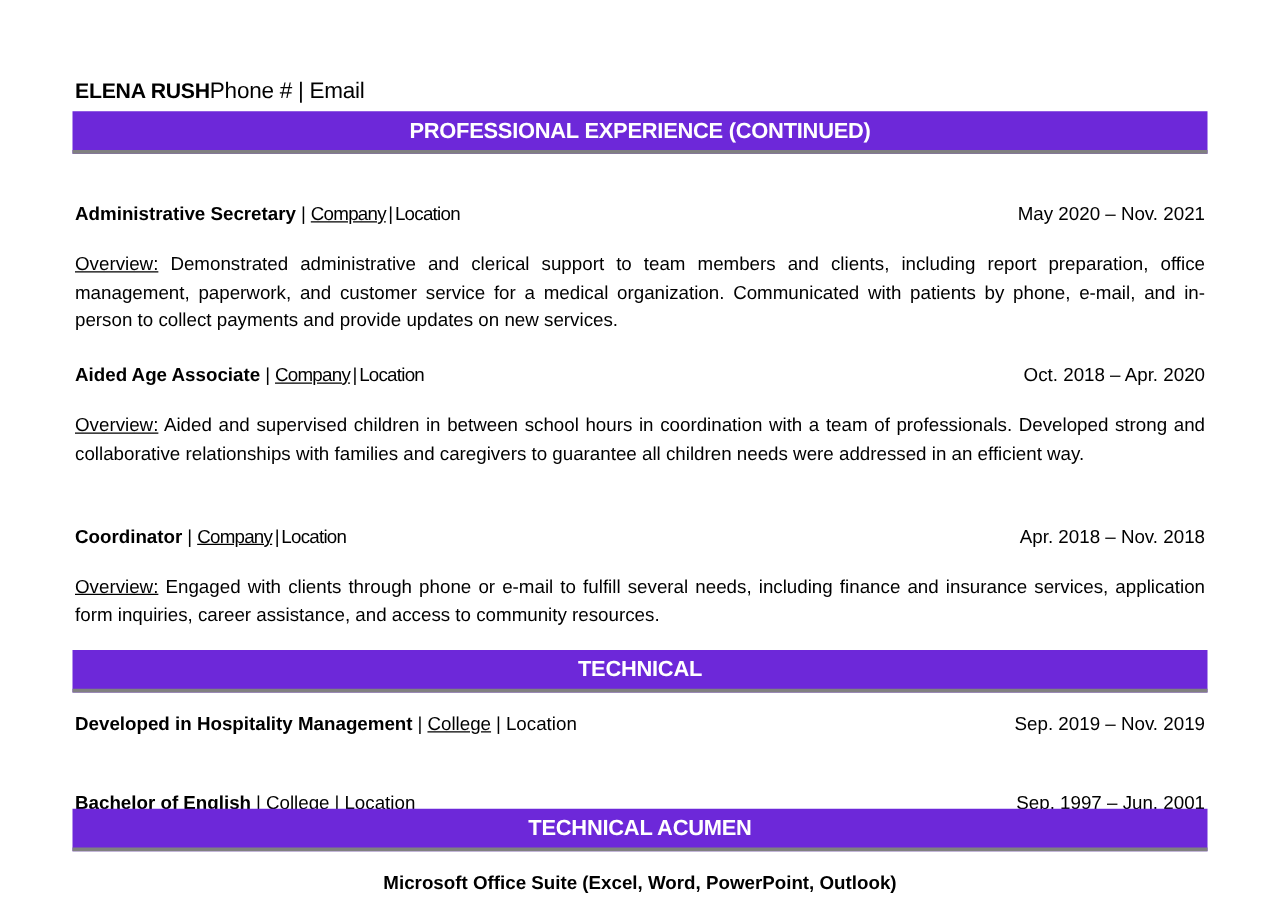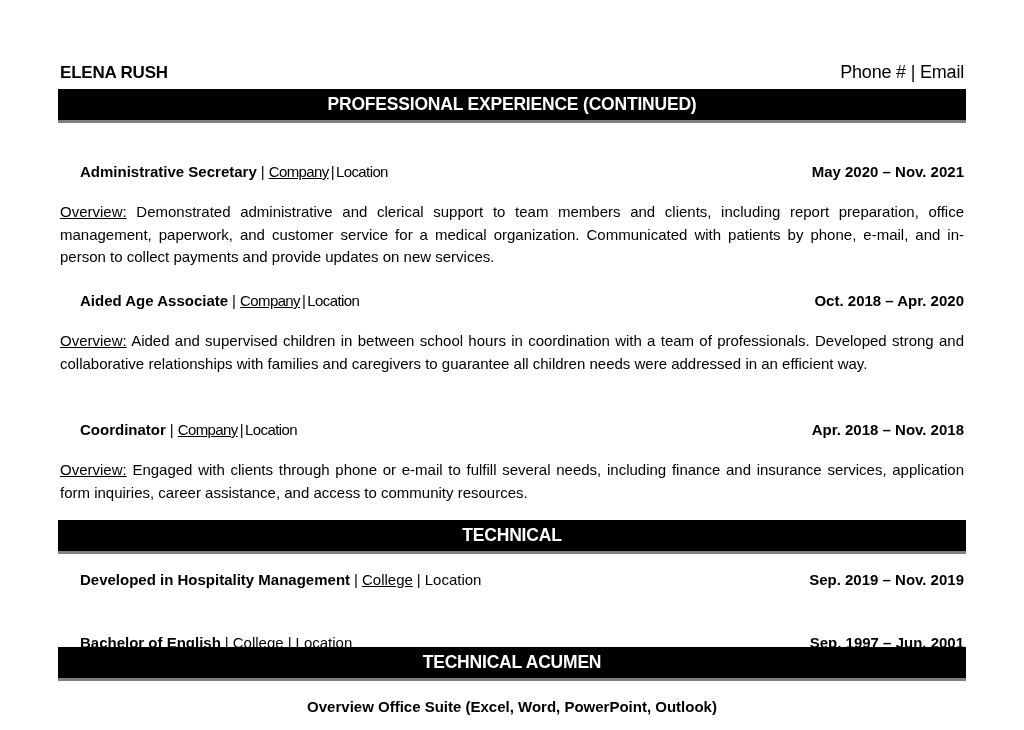--- a/index.html
+++ b/index.html
@@ -1,28 +1,28 @@
 <!DOCTYPE html>
 <html><head>
   <meta charset="utf-8">
   <style>
     html, body { margin: 0; padding: 0; background: #ffffff; }
     body { width: 1024px; height: 730px; position: relative; overflow: hidden; color: #000; font-family: "Liberation Sans", sans-serif; }
     .page { position: absolute; left: 0; top: 0; width: 1024px; height: 730px; }
-    .top-line { position: absolute; left: 60px; right: 60px; top: 62px; height: 22px; display: flex; justify-content: space-between; align-items: baseline; }
+    .top-line { position: absolute; left: 60px; right: 60px; top: 62px; height: 22px; display: flex; align-items: baseline; }
     .name { font-weight: bold; font-size: 17px; letter-spacing: -0.2px; }
     .contact { font-size: 18px; letter-spacing: -0.2px; }
-    .section-bar { position: absolute; left: 58px; width: 908px; height: 31px; background: #000000; color: #fff; font-weight: bold; font-size: 17.5px; text-align: center; line-height: 31px; letter-spacing: -0.2px; border-bottom: 3px solid #808080; box-sizing: content-box; }
-    .entry-head { position: absolute; left: 60px; right: 60px; display: flex; justify-content: space-between; align-items: baseline; font-size: 15px; margin-left: 20px; }
+    .section-bar { position: absolute; left: 58px; width: 908px; height: 31px; background: #6d28d9; color: #fff; font-weight: bold; font-size: 17.5px; text-align: center; line-height: 31px; letter-spacing: -0.2px; border-bottom: 3px solid #808080; box-sizing: content-box; }
+    .entry-head { position: absolute; left: 60px; right: 60px; display: flex; justify-content: space-between; align-items: baseline; font-size: 15px; }
     .role { font-weight: bold; }
     .sep { padding: 0 4px; }
     .company { text-decoration: underline; font-family: "Liberation Sans Narrow", "Liberation Sans", sans-serif; font-size: 15px; letter-spacing: -0.6px; }
     .loc { font-size: 15px; letter-spacing: -0.6px; }
     .loc-normal { font-size: 15px; letter-spacing: 0; }
-    .dates { font-weight: bold; font-size: 15px; }
+    .dates { font-weight: normal; font-size: 15px; }
     .para { position: absolute; left: 60px; right: 60px; font-size: 15px; line-height: 22.5px; text-align: justify; }
     .ov-label { text-decoration: underline; margin-top: 15px; }
     .edu-college { text-decoration: underline; }
     .tech-line { position: absolute; left: 60px; right: 60px; top: 698px; text-align: center; font-weight: bold; font-size: 15px; }
   </style>
 </head>
 <body>
 
 <div class="page">
 
@@ -73,15 +73,15 @@
   </div>
 
   <div class="entry-head" style="top:634px;">
     <span>
       <span class="role">Bachelor of English</span><span class="sep">|</span><span class="edu-college">College</span><span class="sep">|</span><span class="loc-normal">Location</span>
     </span>
     <span class="dates">Sep. 1997 – Jun. 2001</span>
   </div>
 
   <div class="section-bar" style="top:647px;">TECHNICAL ACUMEN</div>
-  <div class="tech-line">Overview Office Suite (Excel, Word, PowerPoint, Outlook)</div>
+  <div class="tech-line">Microsoft Office Suite (Excel, Word, PowerPoint, Outlook)</div>
 
 </div>
 
 </body></html>

